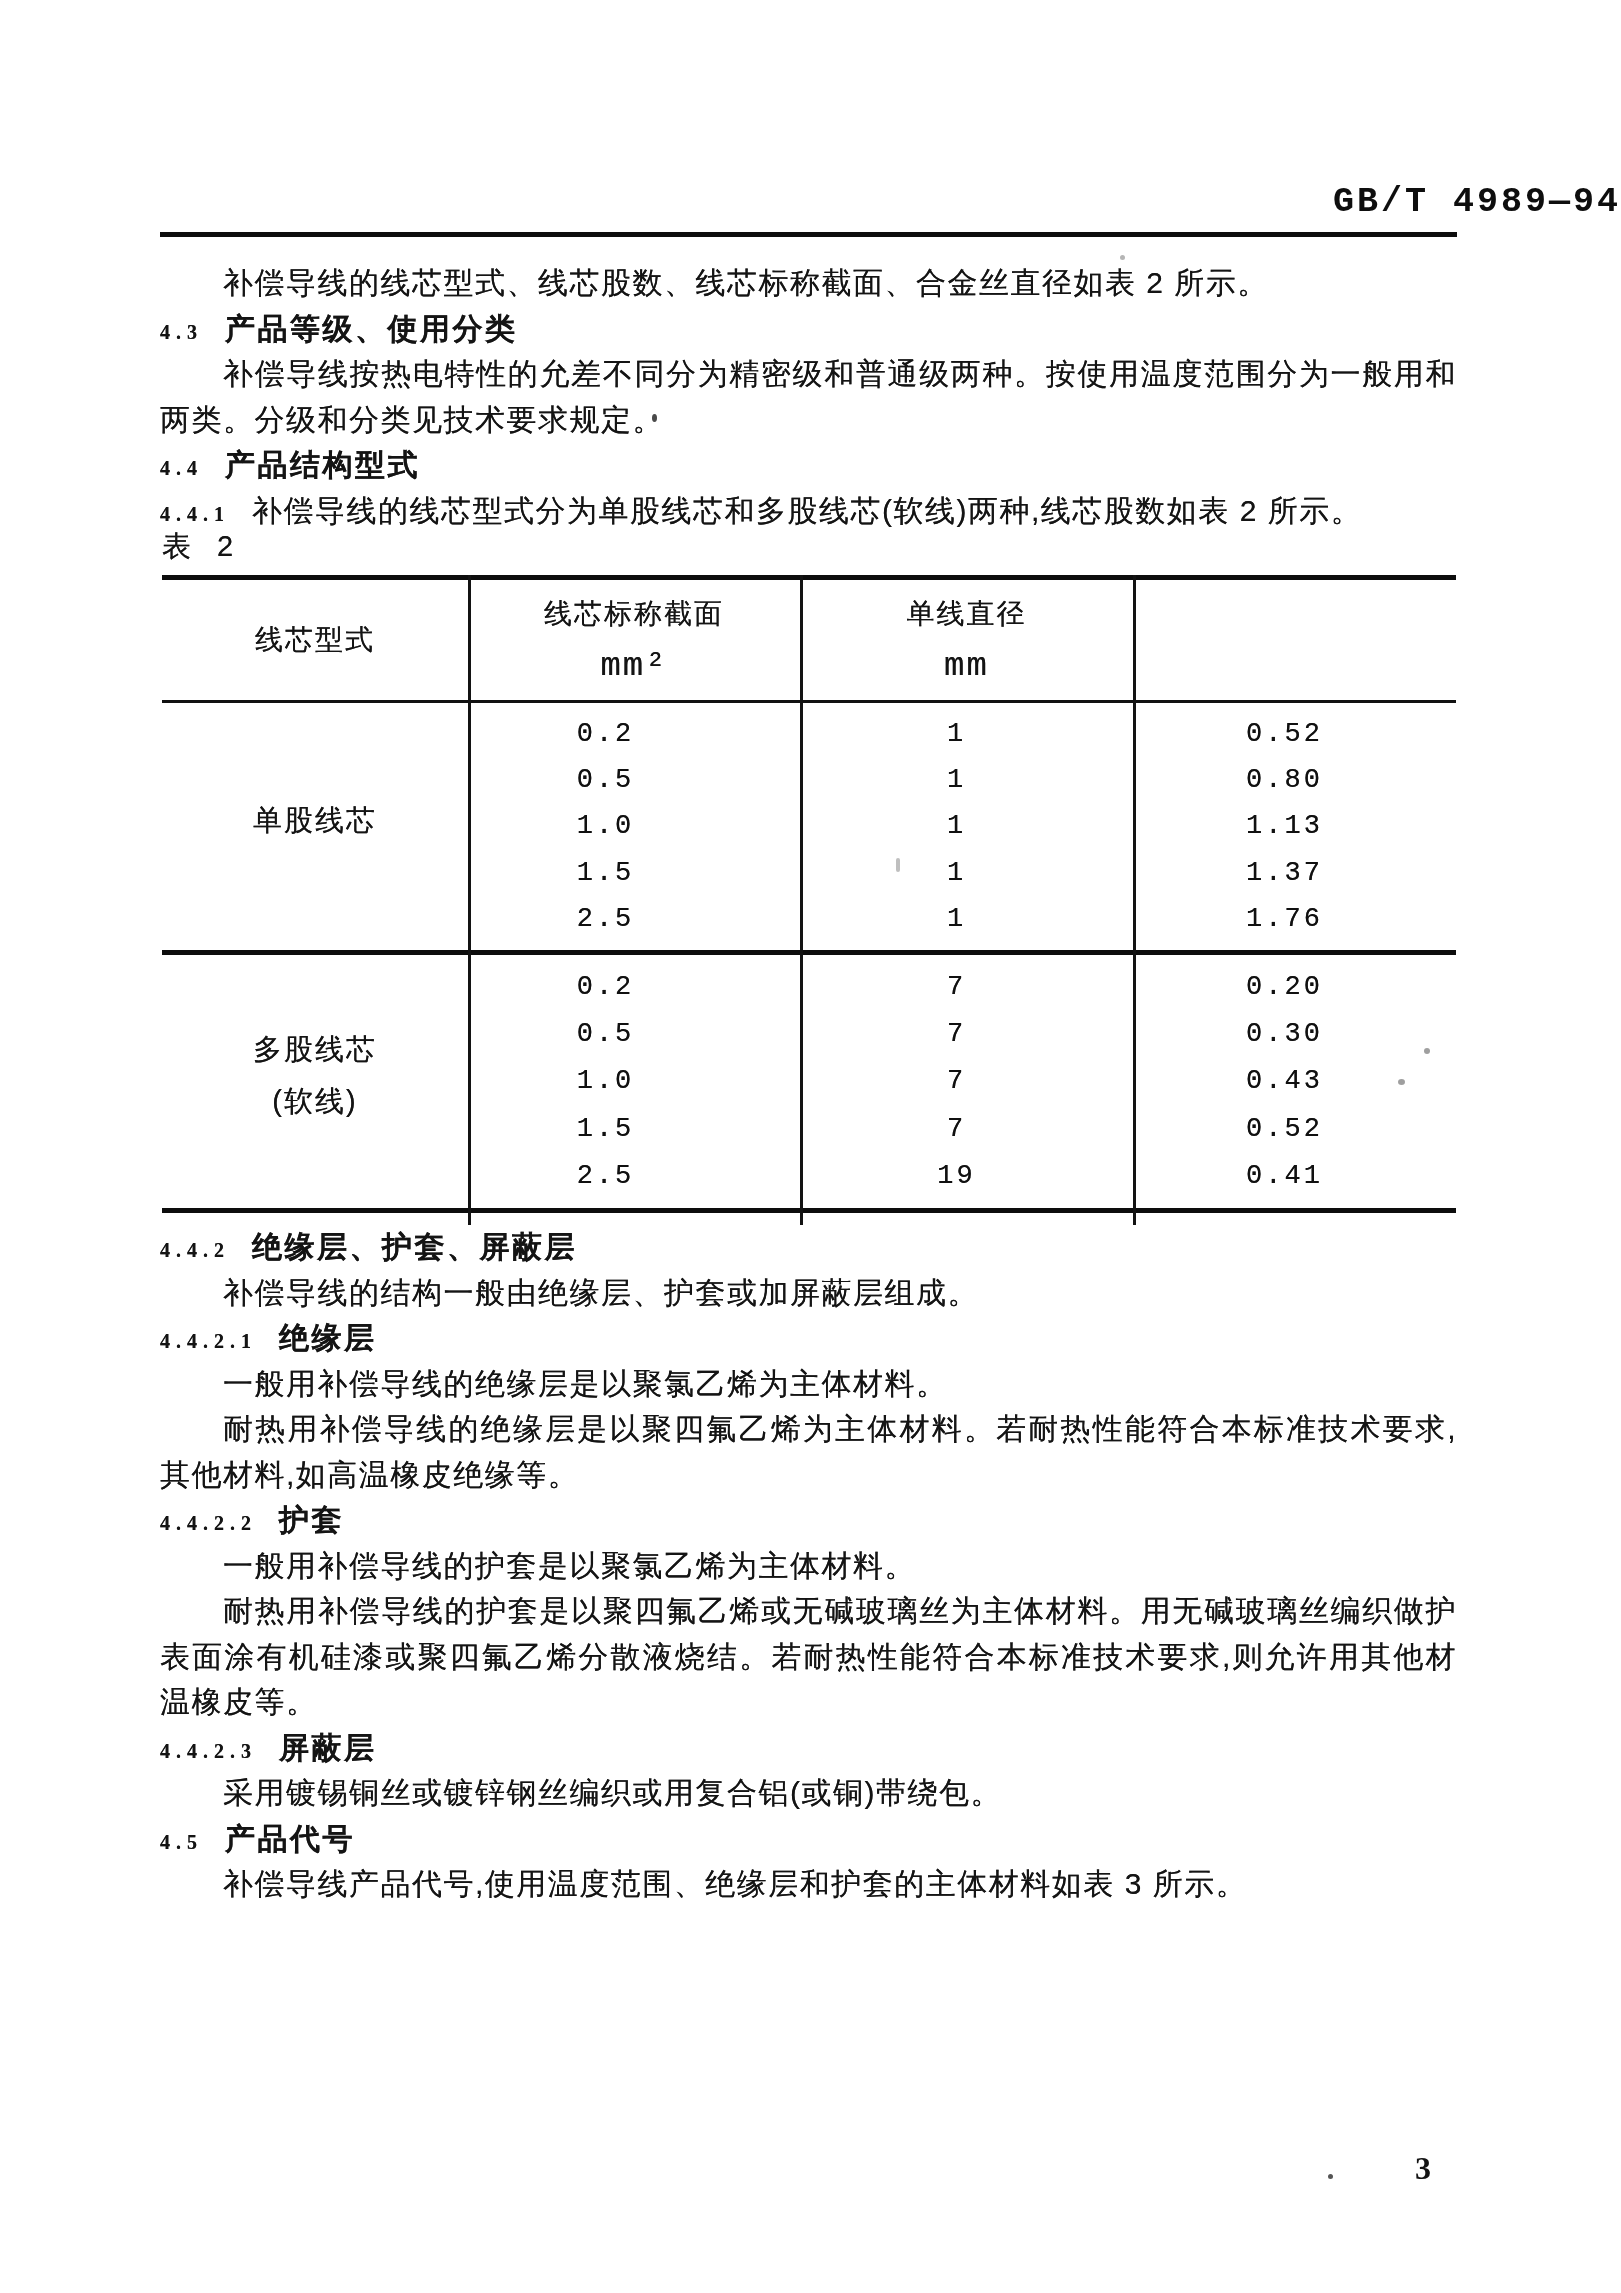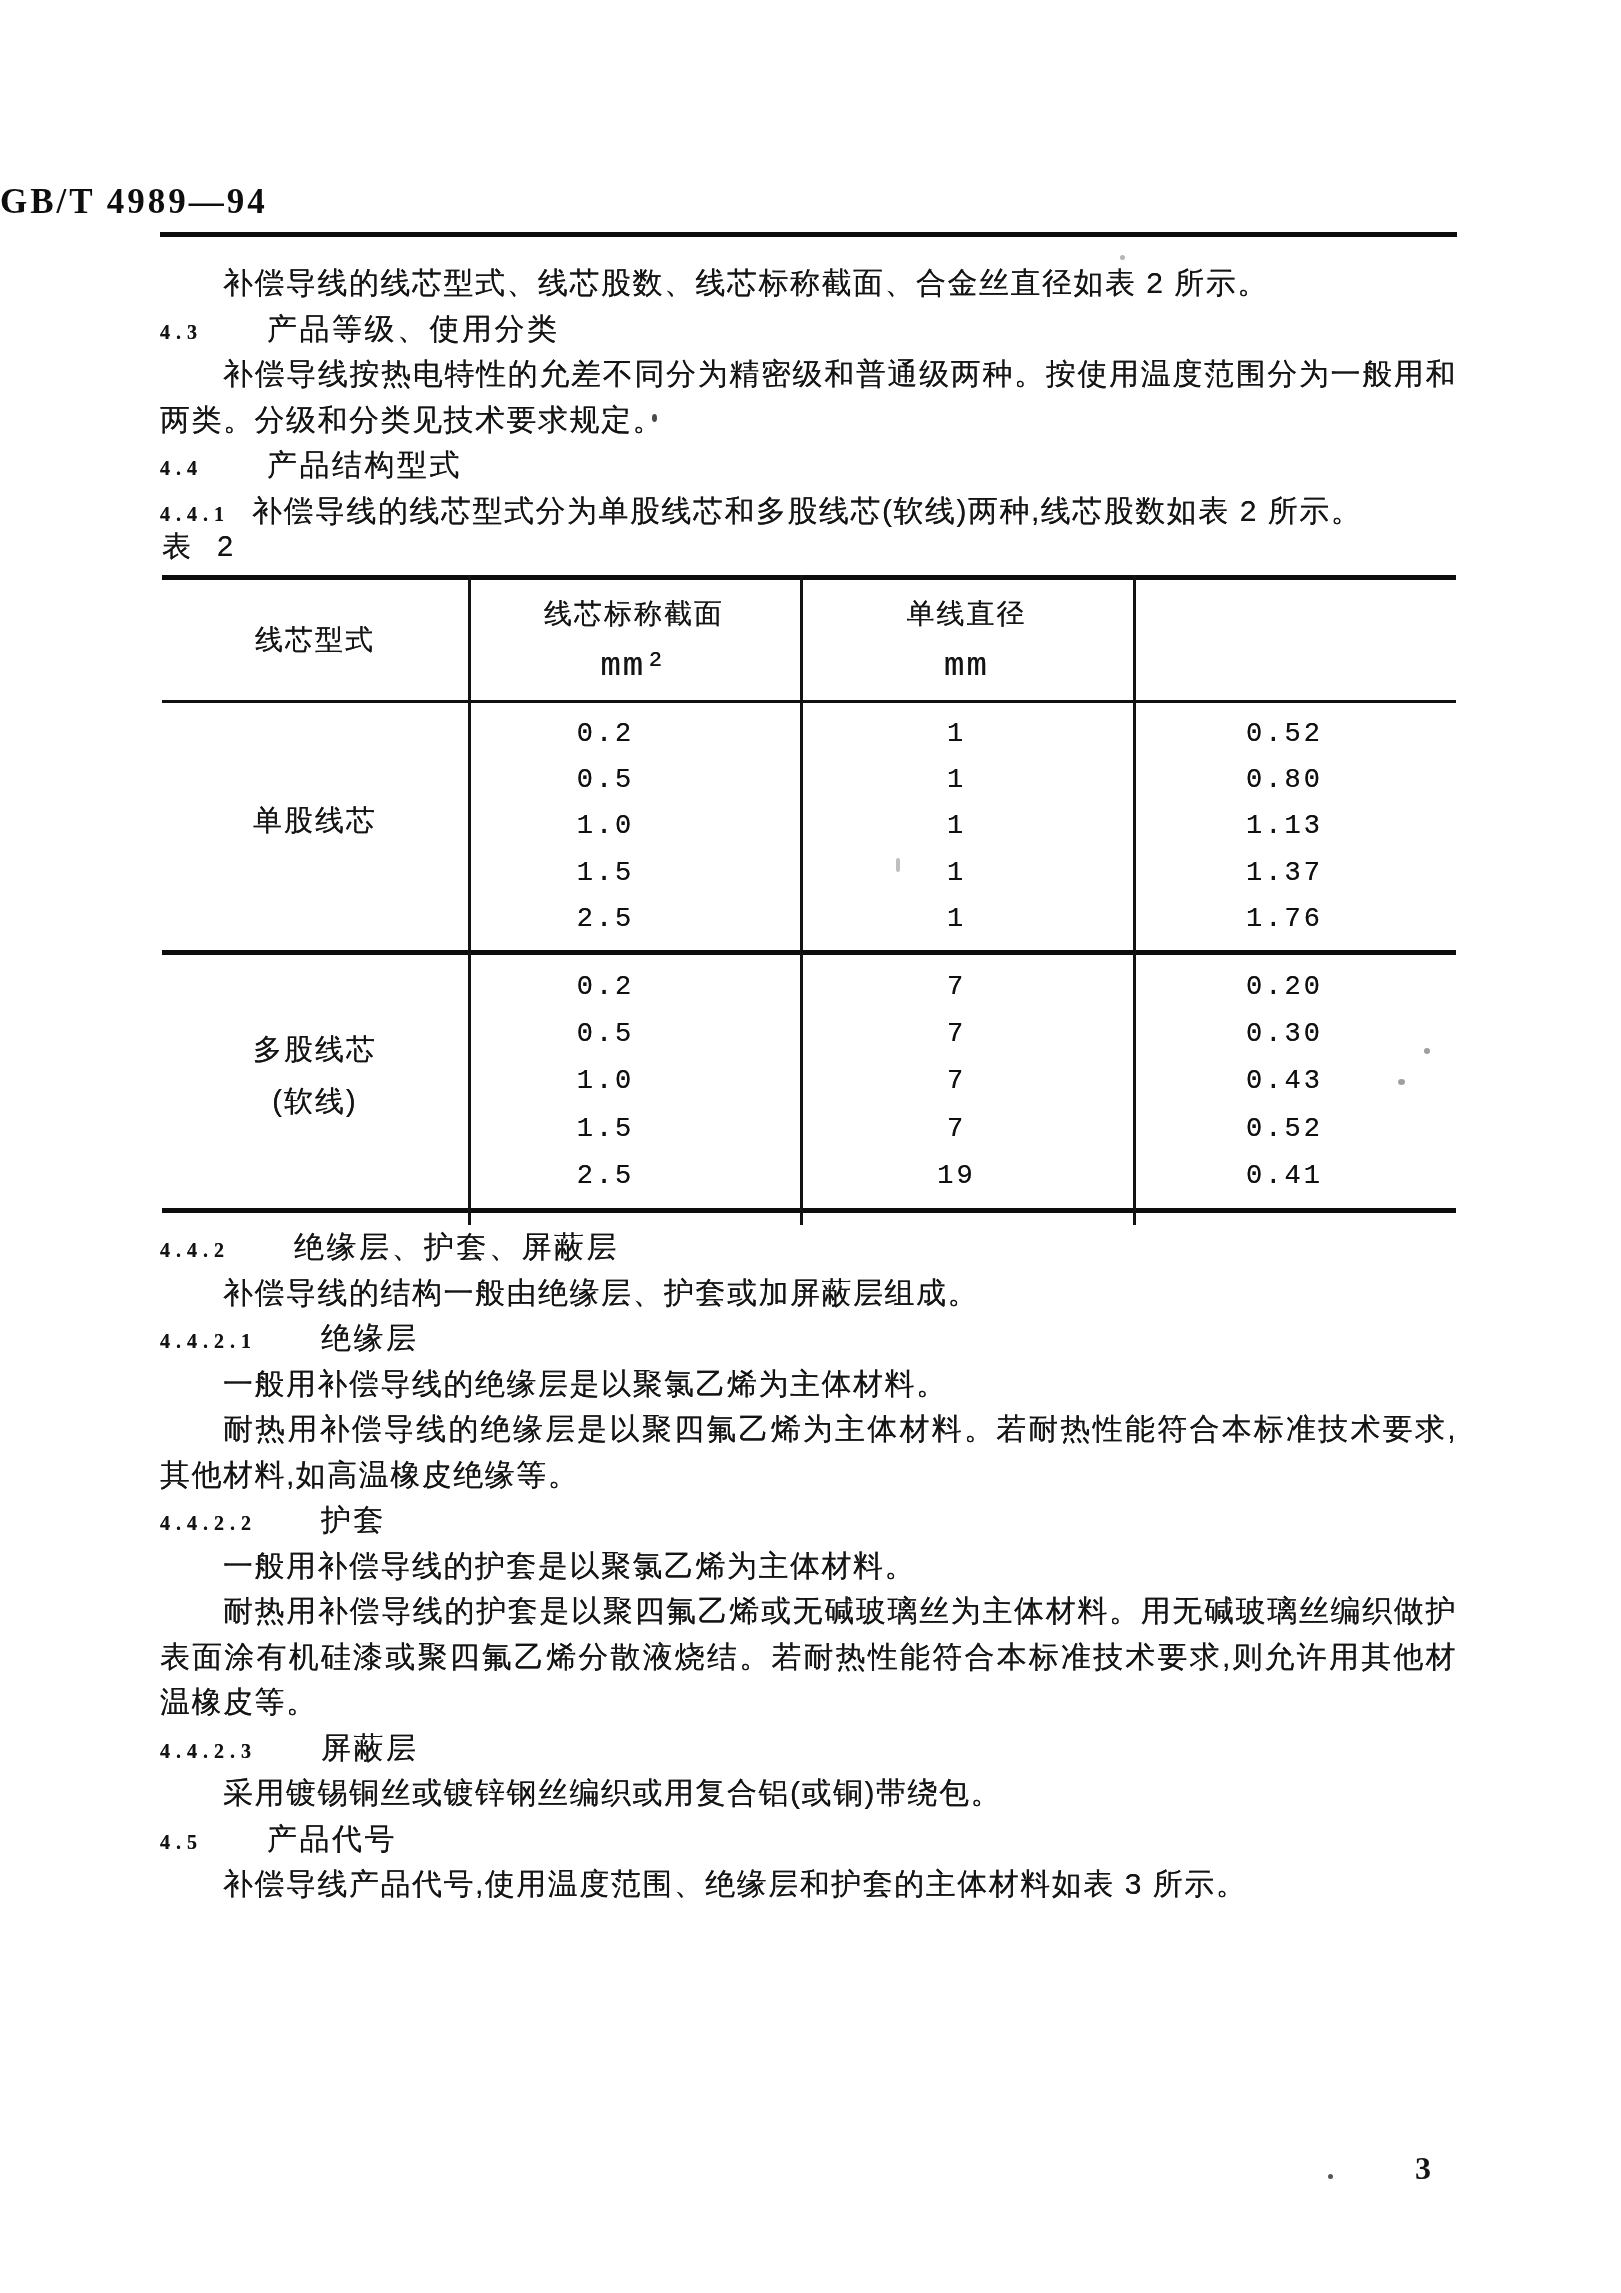--- a/index.html
+++ b/index.html
@@ -2,41 +2,41 @@
 <html><head>
 <meta charset="utf-8">
 <style>
   html,body { margin:0; padding:0; background:#9a9a9a; }
   .page {
     position:relative; width:1621px; height:2293px; margin:0 auto;
     background:#ffffff; overflow:hidden;
     font-family:"Liberation Sans", sans-serif; color:#141414;
   }
   .doc-header {
-    position:absolute; top:182px; left:0; width:100%; text-align:left;
-    font-family:Liberation Serif, serif; font-weight:bold;
+    position:absolute; top:182px; left:0; width:100%; text-align:right;
+    font-family:Liberation Mono, monospace; font-weight:bold;
     font-size:35px; letter-spacing:3px; color:#0e0e0e;
   }
   .header-rule { position:absolute; top:232px; left:160px; width:1297px; height:5px; background:#0d0d0d; }
 
   .flow { position:absolute; left:160px; width:1297px; }
   #before-table { top:260px; }
   #after-table  { top:1224px; }
   .line {
     height:45.5px; line-height:45.5px; font-size:30px;
     letter-spacing:1.5px; white-space:nowrap;
     text-shadow:0 0 0.6px rgba(10,10,10,.75);
   }
   .line.indent { padding-left:63px; }
   .line.full { white-space:normal; text-align:justify; text-align-last:justify; overflow:hidden; }
   .cnum {
     font-family:"Liberation Serif", serif; font-weight:bold;
     font-size:20px; letter-spacing:6px; margin-right:22px;
   }
-  .htext { font-weight:normal; letter-spacing:2.5px;margin-left:42px; }
+  .htext { font-weight:bold; letter-spacing:2.5px; }
 
   .table-caption {
     position:absolute; top:527px; left:162px; width:1294px; text-align:left;
     font-size:29px; letter-spacing:9px; text-shadow:0 0 0.6px rgba(10,10,10,.75);
   }
 
   .tbl { position:absolute; top:575px; left:162px; width:1294px; height:638px; }
   .btop { position:absolute; top:0; left:0; right:0; height:5px; background:#0d0d0d; }
   .thead {
     position:absolute; top:5px; left:0; width:100%; height:120px;

